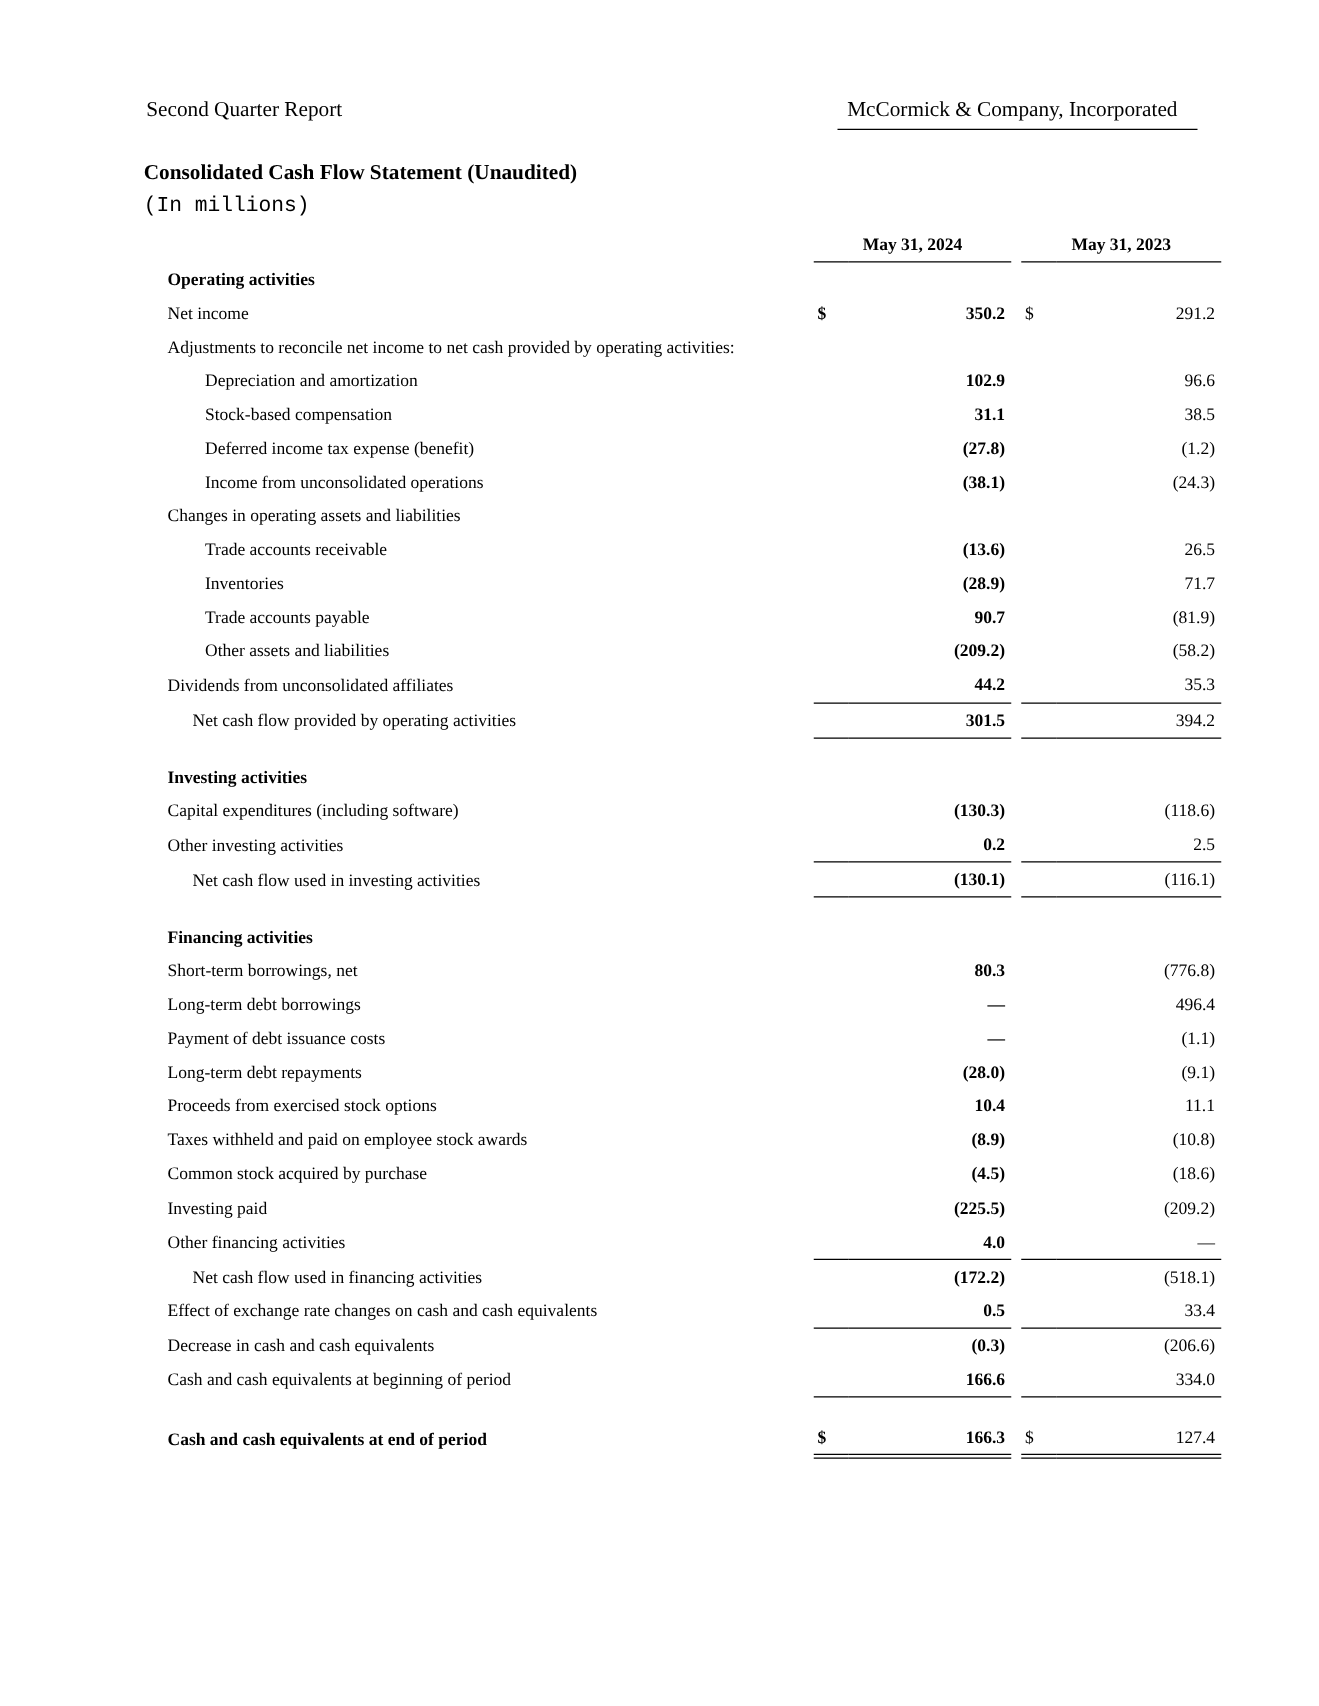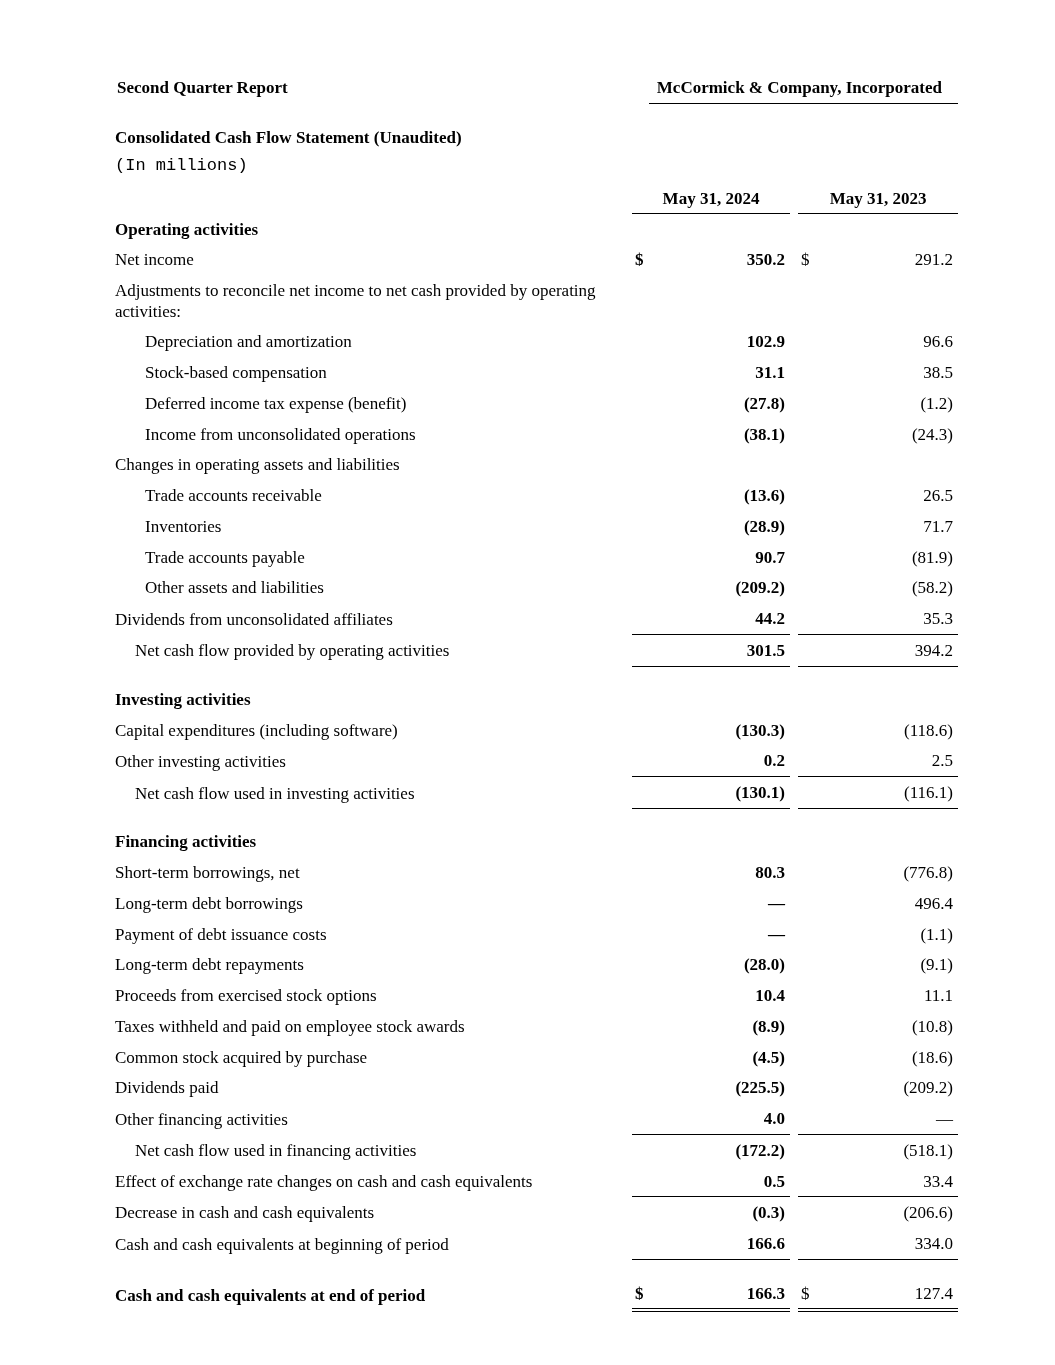--- a/index.html
+++ b/index.html
@@ -11,37 +11,37 @@
     color: #000000;
     font-family: "Liberation Serif", "DejaVu Serif", serif;
     font-size: 17px;
   }
   .page { padding: 78px 97px 40px 115px; }
 
   .doc-header {
     display: flex;
     justify-content: space-between;
     align-items: baseline;
-    font-weight: bold;
   }
   .doc-header .hdr-left { padding-left: 2px; }
   .doc-header .hdr-right {
     border-bottom: 1.5px solid #000;
     padding: 0 16px 5px 8px;
   }
 
   .doc-title { font-weight: bold; margin-top: 24px; }
   .doc-subtitle { margin-top: 8px; font-family: Liberation Mono, monospace; }
 
   table.cf-table {
     border-collapse: collapse;
     table-layout: fixed;
     width: 843px;
     margin-top: 14px;
-    font-size: 17px;
+    font-size: 14px;
+    margin-left: 19px;
   }
   thead th {
     font-weight: bold;
     text-align: center;
     padding: 0 0 4px 0;
     vertical-align: bottom;
   }
   thead th.colh { border-bottom: 1.5px solid #000; }
 
   td {
@@ -295,21 +295,21 @@
         </tr>
         <tr>
           <td class="lbl ind0">Common stock acquired by purchase</td>
           <td class="cur b"></td>
           <td class="val b">(4.5)</td>
           <td class="gapcol"></td>
           <td class="cur"></td>
           <td class="val">(18.6)</td>
         </tr>
         <tr>
-          <td class="lbl ind0">Dividends paid</td>
+          <td class="lbl ind0">Investing paid</td>
           <td class="cur b"></td>
           <td class="val b">(225.5)</td>
           <td class="gapcol"></td>
           <td class="cur"></td>
           <td class="val">(209.2)</td>
         </tr>
         <tr>
           <td class="lbl ind0">Other financing activities</td>
           <td class="cur b rule-single"></td>
           <td class="val b rule-single">4.0</td>

